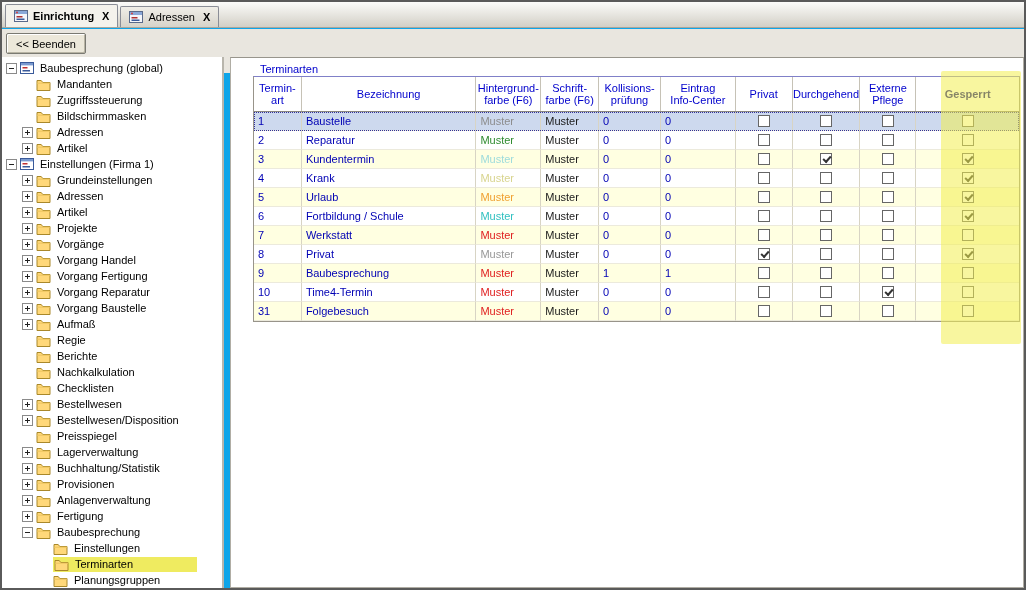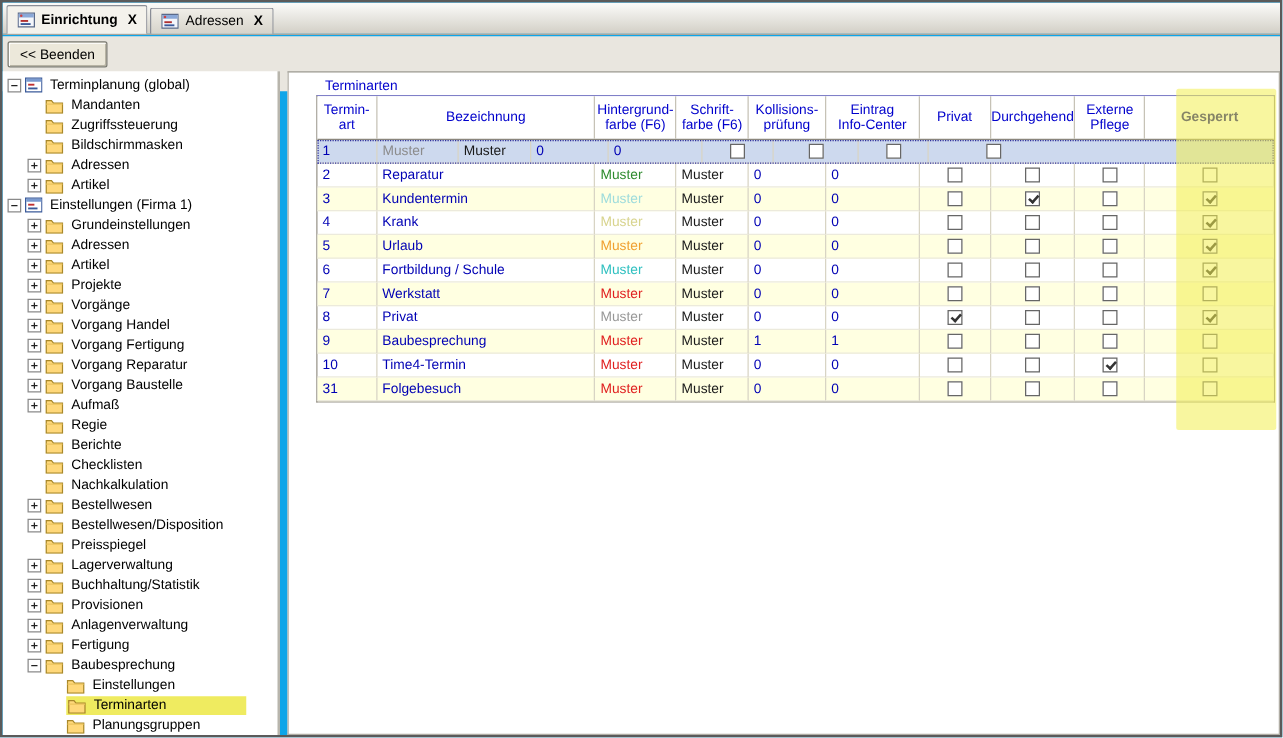--- a/index.html
+++ b/index.html
@@ -127,21 +127,21 @@
       <div class="tree-row lvl0">
         <span class="expander minus"></span>
         <span class="node-icon">
           <svg width="14" height="14" viewBox="0 0 14 14">
             <rect x="0.5" y="1.5" width="13" height="11" fill="#ffffff" stroke="#3a5a9a"></rect>
             <rect x="1" y="2" width="12" height="2.4" fill="#7a9ad0"></rect>
             <rect x="2.5" y="6" width="5" height="1.5" fill="#c03030"></rect>
             <rect x="2.5" y="9" width="7.5" height="1.5" fill="#3a5a9a"></rect>
           </svg>
         </span>
-        <span class="tlabel">Terminplanung (global)</span>
+        <span class="tlabel">Baubesprechung (global)</span>
       </div>
       <div class="tree-row lvl1">
         <span class="exp-spacer"></span>
         <span class="node-icon">
           <svg width="15" height="13" viewBox="0 0 15 13">
             <path d="M1 2.5 h4.2 l1.6 2 H14 v8 H1 z" fill="#ffd87a" stroke="#a9882a" stroke-width="1"></path>
             <path d="M1 5.2 H14" stroke="#ecc45e" stroke-width="1"></path>
           </svg>
         </span>
         <span class="tlabel">Mandanten</span>
@@ -319,31 +319,31 @@
         <span class="tlabel">Berichte</span>
       </div>
       <div class="tree-row lvl1">
         <span class="exp-spacer"></span>
         <span class="node-icon">
           <svg width="15" height="13" viewBox="0 0 15 13">
             <path d="M1 2.5 h4.2 l1.6 2 H14 v8 H1 z" fill="#ffd87a" stroke="#a9882a" stroke-width="1"></path>
             <path d="M1 5.2 H14" stroke="#ecc45e" stroke-width="1"></path>
           </svg>
         </span>
+        <span class="tlabel">Nachkalkulation</span>
+      </div>
+      <div class="tree-row lvl1">
+        <span class="exp-spacer"></span>
+        <span class="node-icon">
+          <svg width="15" height="13" viewBox="0 0 15 13">
+            <path d="M1 2.5 h4.2 l1.6 2 H14 v8 H1 z" fill="#ffd87a" stroke="#a9882a" stroke-width="1"></path>
+            <path d="M1 5.2 H14" stroke="#ecc45e" stroke-width="1"></path>
+          </svg>
+        </span>
         <span class="tlabel">Checklisten</span>
-      </div>
-      <div class="tree-row lvl1">
-        <span class="exp-spacer"></span>
-        <span class="node-icon">
-          <svg width="15" height="13" viewBox="0 0 15 13">
-            <path d="M1 2.5 h4.2 l1.6 2 H14 v8 H1 z" fill="#ffd87a" stroke="#a9882a" stroke-width="1"></path>
-            <path d="M1 5.2 H14" stroke="#ecc45e" stroke-width="1"></path>
-          </svg>
-        </span>
-        <span class="tlabel">Nachkalkulation</span>
       </div>
       <div class="tree-row lvl1">
         <span class="expander plus"></span>
         <span class="node-icon">
           <svg width="15" height="13" viewBox="0 0 15 13">
             <path d="M1 2.5 h4.2 l1.6 2 H14 v8 H1 z" fill="#ffd87a" stroke="#a9882a" stroke-width="1"></path>
             <path d="M1 5.2 H14" stroke="#ecc45e" stroke-width="1"></path>
           </svg>
         </span>
         <span class="tlabel">Bestellwesen</span>
@@ -499,20 +499,21 @@
             <div>Externe</div>
             <div>Pflege</div>
           </div>
           <div class="hcell bold" style="width: 103px;">
             <div>Gesperrt</div>
           </div>
         </div>
       <div>
           <div class="trow sel">
             <div class="cell num" style="width: 48px;">1</div>
+            <div class="cell name" style="width: 175px;">Baustelle</div>
             <div class="cell muster" style="width: 65px; color: rgb(140, 140, 140);">Muster</div>
             <div class="cell muster" style="width: 58px; color: rgb(26, 26, 26);">Muster</div>
             <div class="cell num" style="width: 62px;">0</div>
             <div class="cell num" style="width: 75px;">0</div>
             <div class="cell cbcell" style="width: 57px;">
               <span class="cb"></span>
             </div>
             <div class="cell cbcell" style="width: 68px;">
               <span class="cb"></span>
             </div>

